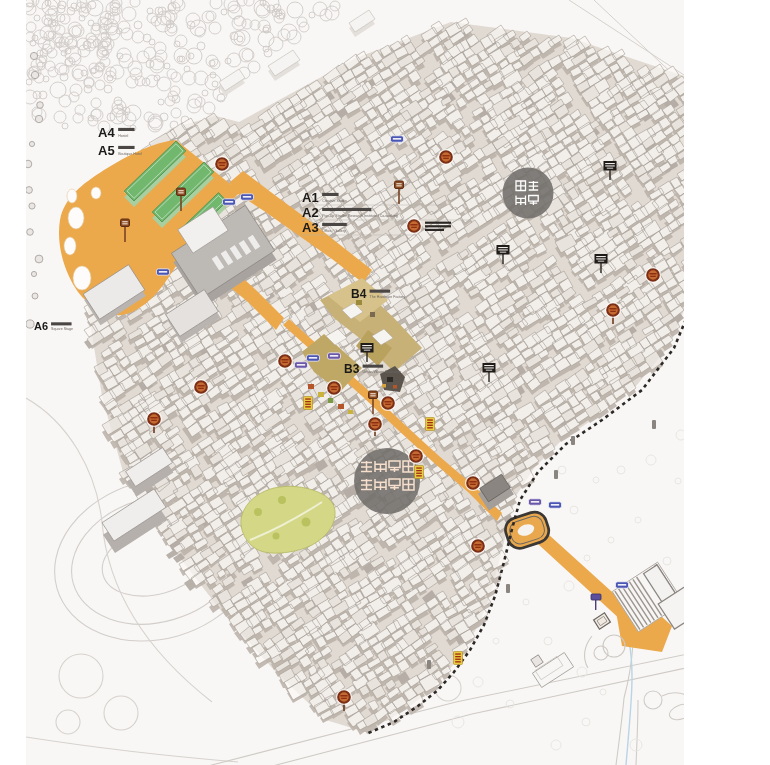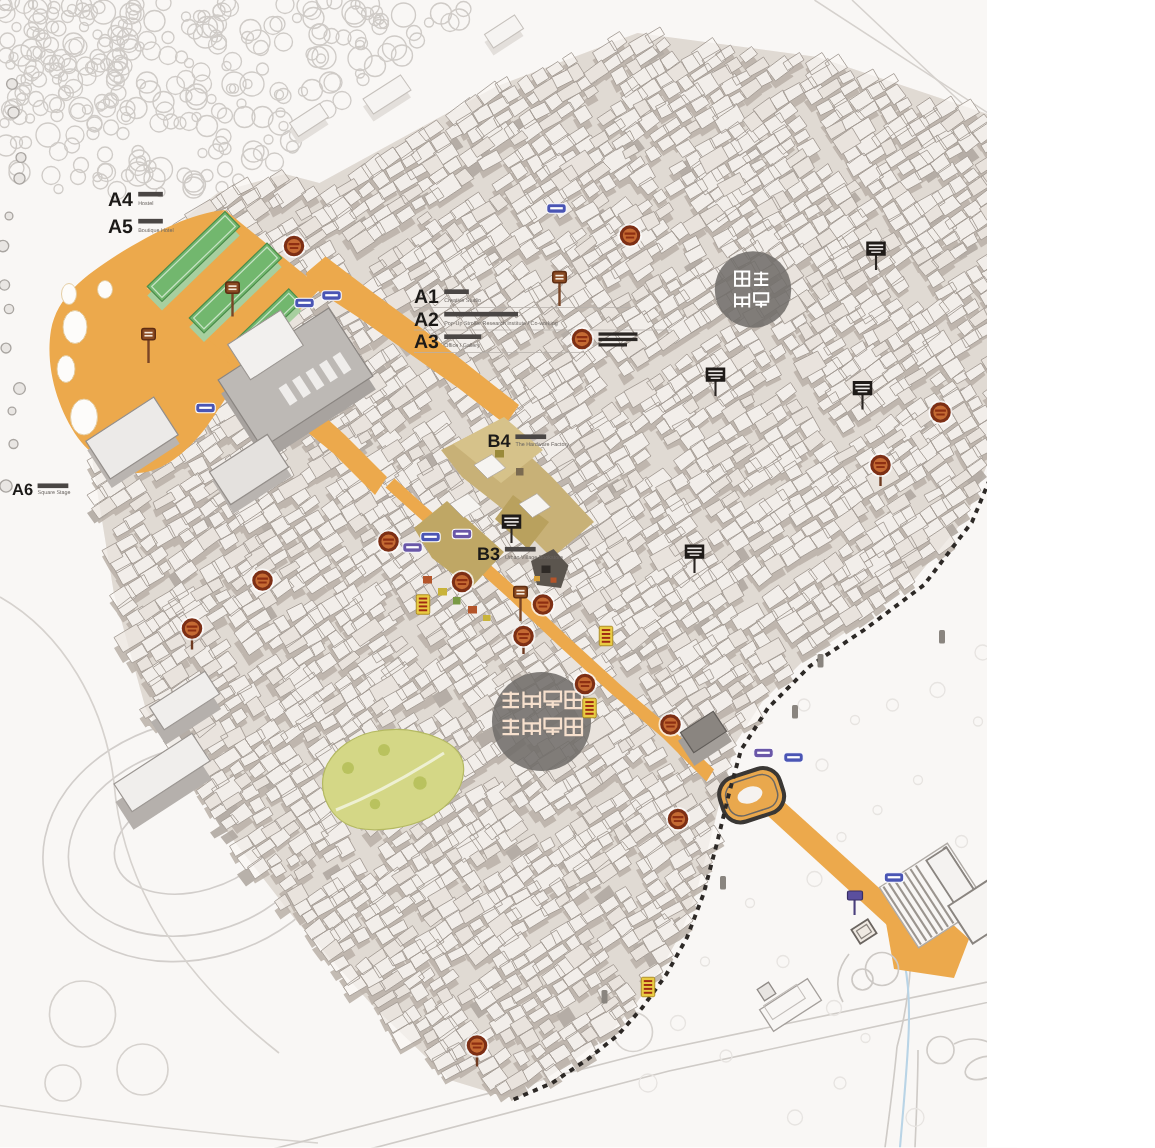--- a/index.html
+++ b/index.html
@@ -1,14 +1,14 @@
 <!DOCTYPE html>
 <html><head><meta charset="utf-8"><style>
 html,body{margin:0;padding:0;background:#ffffff;}
-#map{width:658px;height:765px;position:relative;overflow:hidden;font-family:"Liberation Sans",sans-serif;}
+#map{width:658px;height:765px;position:relative;overflow:hidden;font-family:"Liberation Sans",sans-serif;margin-left:26px;}
 </style></head><body>
 
 <div id="map">
 <svg width="770" height="765" viewBox="0 0 770 765">
 
 <rect x="0" y="0" width="770" height="765" fill="#f9f7f5"></rect>
 
 <g fill="none" stroke="#cfcbc7" stroke-width="0.9">
         <circle cx="9" cy="38" r="3"></circle>
         <circle cx="58" cy="51" r="6"></circle>

